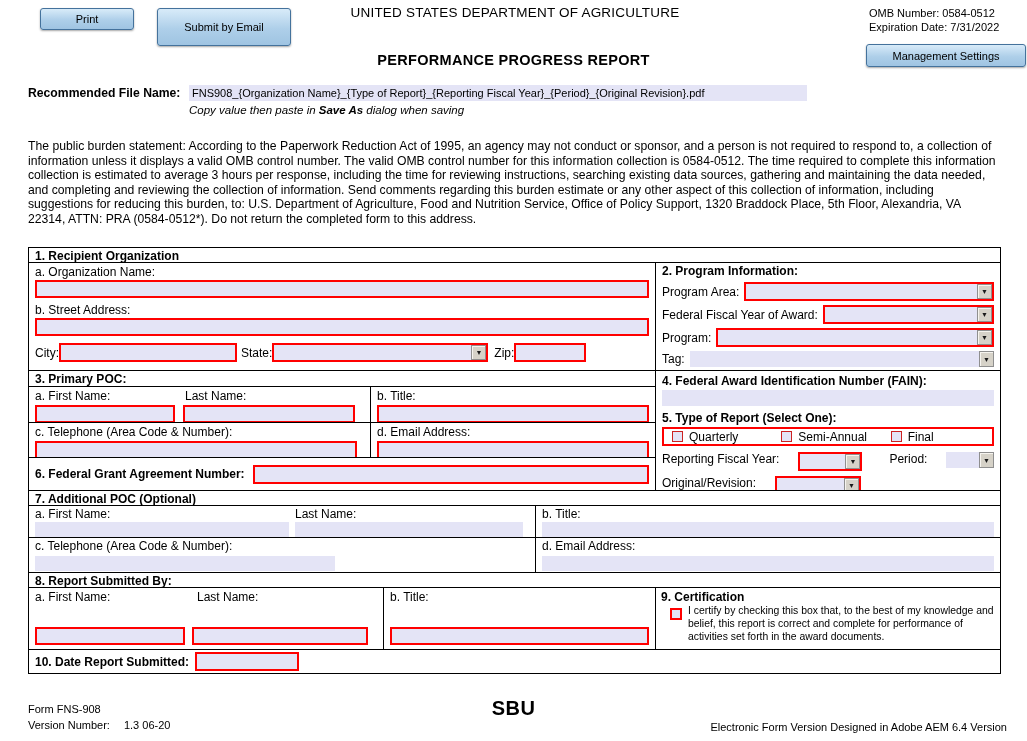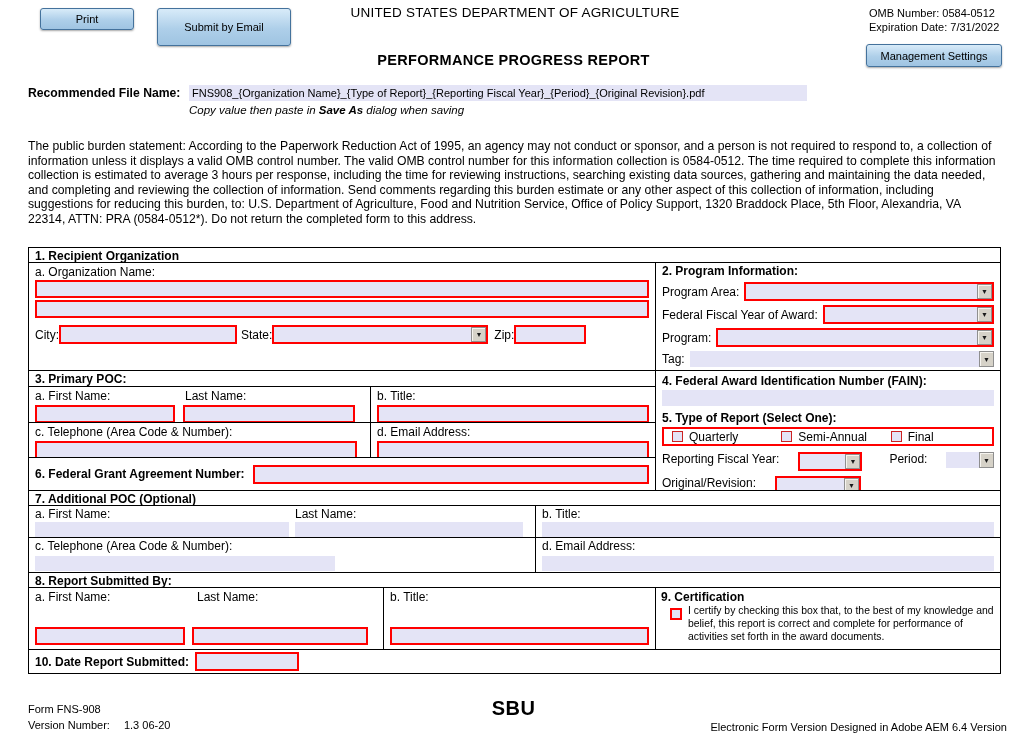--- a/index.html
+++ b/index.html
@@ -8,21 +8,21 @@
           color: #000; font-size: 12px; overflow: hidden; margin: 0 auto; }
 
   
   .btn { position: absolute; display: flex; align-items: center; justify-content: center;
          font-size: 11px; color: #000;
          background: linear-gradient(180deg, #d8ebf9 0%, #aecfe9 55%, #9fc4e2 100%);
          border: 1px solid #44729c; border-radius: 3px;
          box-shadow: 0 1px 2px rgba(0,0,0,.35); cursor: pointer; }
   #print-btn  { left: 40px;  top: 8px;  width: 94px;  height: 22px; }
   #submit-btn { left: 157px; top: 8px;  width: 134px; height: 38px; }
-  #mgmt-btn   { left: 866px; top: 44px; width: 136px; height: 23px; }
+  #mgmt-btn   { left: 866px; top: 44px; width: 160px; height: 23px; }
 
   .dept { position: absolute; left: 280px; top: 5px; width: 470px; text-align: center; }
   .dept-1 { font-size: 13.5px; letter-spacing: .2px; }
   .dept-2 { font-size: 14px; margin-top: 1px; }
   .omb { position: absolute; left: 869px; top: 7px; font-size: 11px; line-height: 13.5px; }
   .form-title { position: absolute; left: 0; top: 52px; width: 100%; text-align: center;
                 font-weight: bold; font-size: 14.5px; letter-spacing: .3px; }
 
   .file-label { position: absolute; left: 28px; top: 86px; font-weight: bold; font-size: 12.2px; }
   .file-value { position: absolute; left: 189px; top: 85px; width: 618px; height: 16px;
@@ -130,20 +130,21 @@
   <div class="burden">The public burden statement: According to the Paperwork Reduction Act of 1995, an agency may not conduct or sponsor, and a person is not required to respond to, a collection of information unless it displays a valid OMB control number. The valid OMB control number for this information collection is 0584-0512. The time required to complete this information collection is estimated to average 3 hours per response, including the time for reviewing instructions, searching existing data sources, gathering and maintaining the data needed, and completing and reviewing the collection of information. Send comments regarding this burden estimate or any other aspect of this collection of information, including suggestions for reducing this burden, to: U.S. Department of Agriculture, Food and Nutrition Service, Office of Policy Support, 1320 Braddock Place, 5th Floor, Alexandria, VA 22314, ATTN: PRA (0584-0512*). Do not return the completed form to this address.</div>
 
   <div id="form-table">
 
     <div class="row hdr r-h15">1. Recipient Organization</div>
 
     <div class="row cols" id="r2">
       <div id="r2l">
         <div class="lbl lblpad">a. Organization Name:</div>
         <input type="text" class="txt req w-full" style="">
+        <div class="lbl lblpad" style="padding-top:3px">b. Street Address:</div>
         <input type="text" class="txt req w-full" style="">
         <div class="city-row">
           <span class="lbl">City:</span>
           <input type="text" class="txt req" style="width: 178px; height: 19px;">
           <span class="lbl" style="margin-left:4px">State:</span>
           <div class="dd req" style="width:216px;height:19px">
               <span class="dd-btn">▼</span>
             </div>
           <span class="lbl" style="margin-left:6px">Zip:</span>
           <input type="text" class="txt req" style="width: 72px; height: 19px;">

